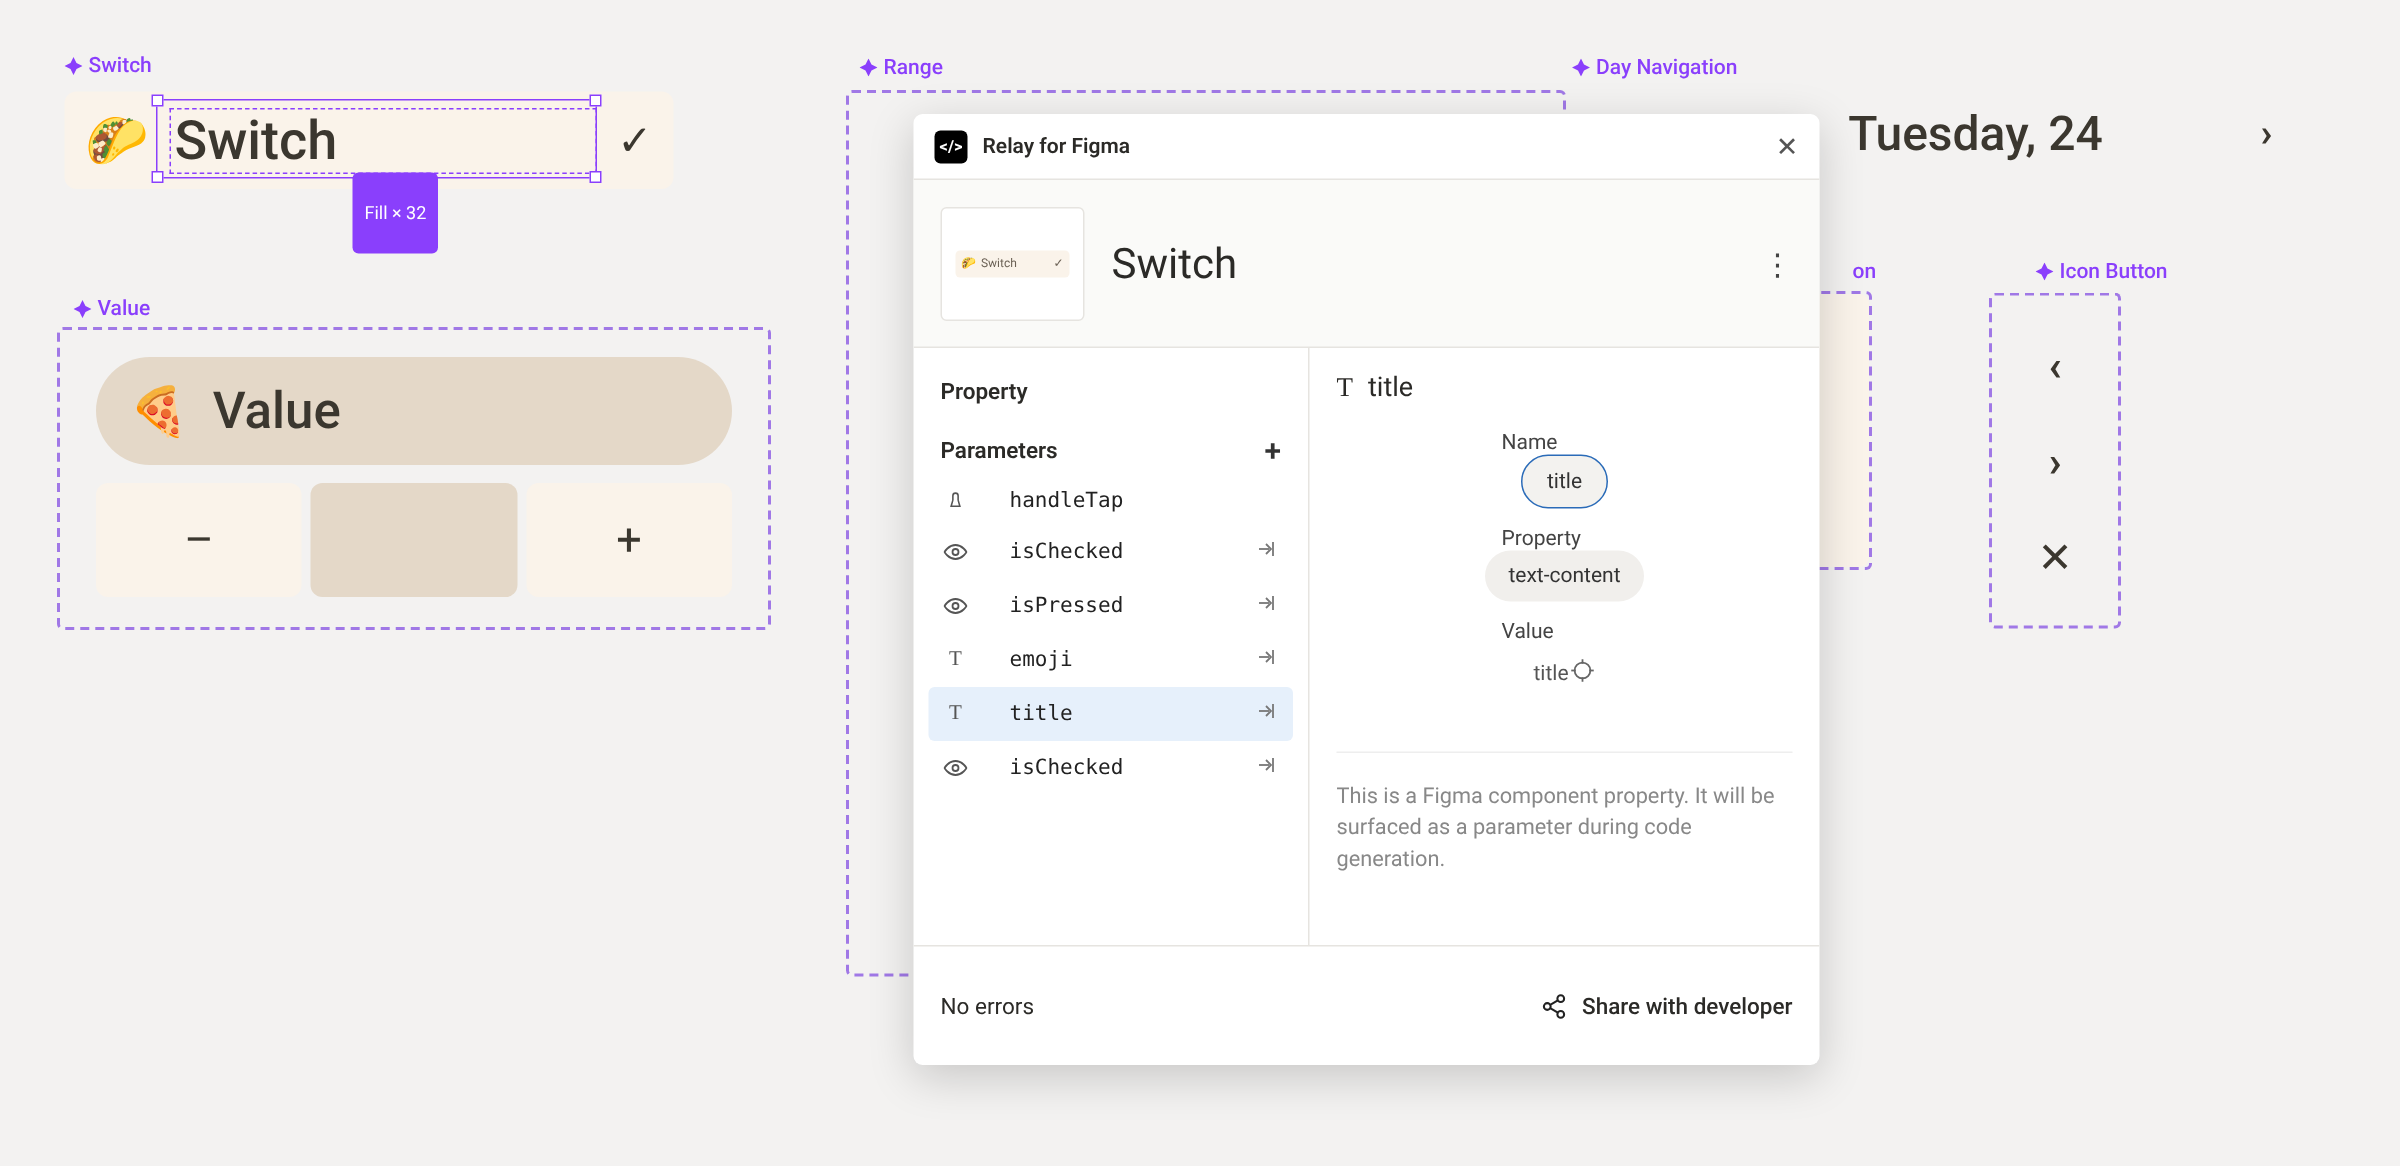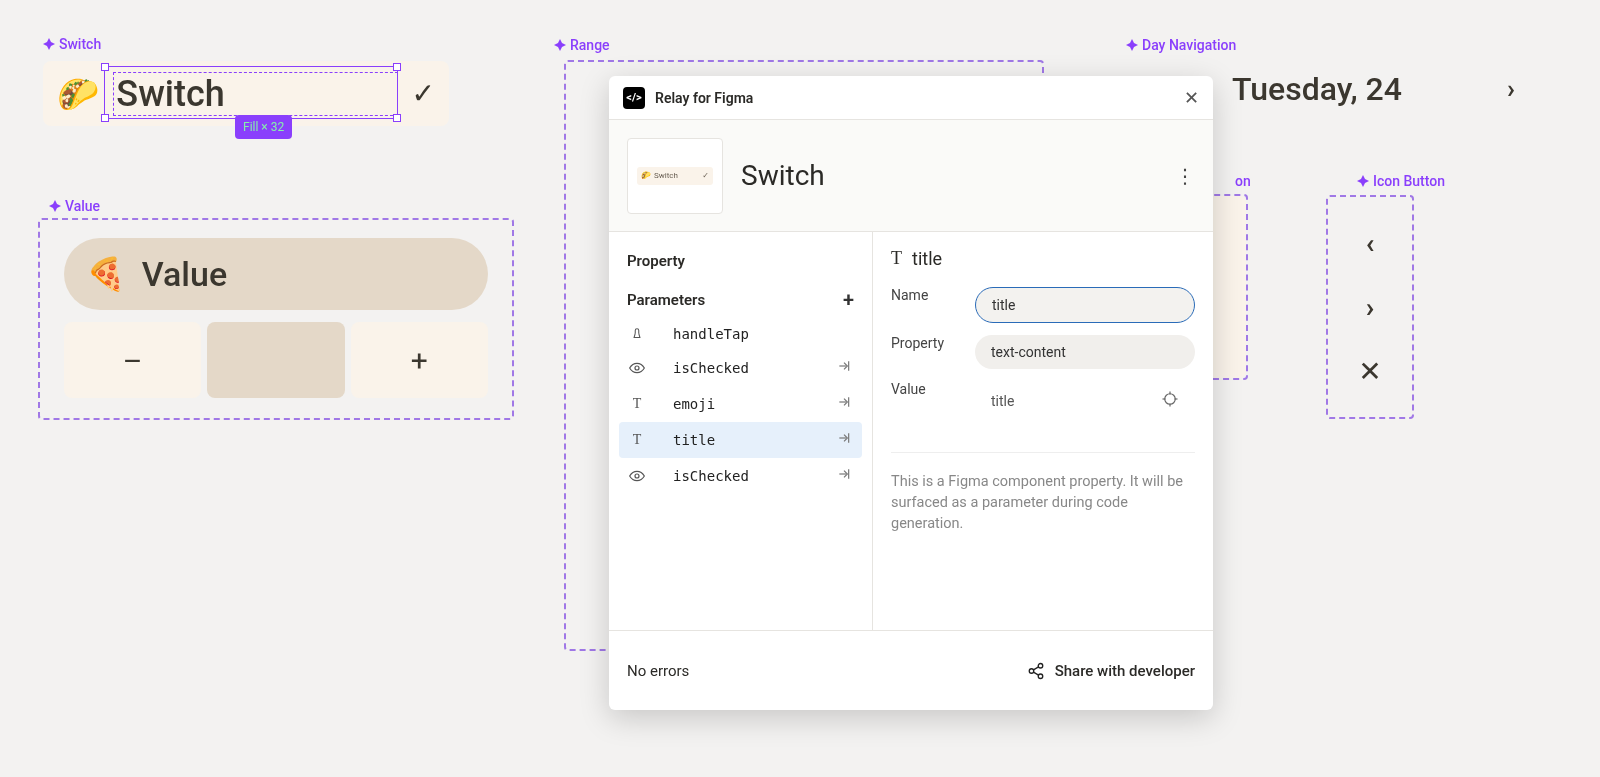--- a/index.html
+++ b/index.html
@@ -61,23 +61,23 @@
   }
   .switch-sel-outer .sel-handle.tl { left:-4px; top:-4px; }
   .switch-sel-outer .sel-handle.tr { right:-4px; top:-4px; }
   .switch-sel-outer .sel-handle.bl { left:-4px; bottom:-4px; }
   .switch-sel-outer .sel-handle.br { right:-4px; bottom:-4px; }
   .switch-check { font-size: 28px; color: #3b372f; }
   .fill-badge {
     position: absolute;
     left: 235px; top: 115px;
     background: #8a3ffc;
-    color: #86efac;
+    color: #ffffff;
     font-size: 12px;
-    padding: 5px 8px;
+    padding: 20px 8px;
     border-radius: 4px;
   }
 
   
   .value-shell {
     position: absolute;
     left: 38px; top: 218px;
     width: 476px;
     height: 202px;
     border: 2px dashed #a078e6;
@@ -254,21 +254,21 @@
     border-radius: 4px;
   }
   .param-row.selected { background: #e6f0fb; }
   .param-ic { width: 16px; display: flex; justify-content: center; color: #555; }
   .param-name { flex: 1; }
   .param-arrow { color: #777; font-size: 15px; }
 
   .relay-right { flex: 1; padding: 16px 18px; display:flex; flex-direction:column; }
   .rr-title-row { display: flex; align-items: center; gap: 10px; font-size: 18px; margin-bottom: 18px; }
   .rr-title-row .ic { font-family: serif; font-size: 18px; }
-  .field-row { display: flex; align-items: flex-start; margin-bottom: 12px; }
+  .field-row { display: flex; align-items: center; margin-bottom: 12px; flex-direction: column; }
   .field-label { width: 84px; font-size: 14px; color: #444; }
   .field-pill {
     flex: 1;
     background: #f1efec;
     border-radius: 999px;
     padding: 9px 16px;
     font-size: 14px;
     color: #333;
   }
   .field-pill.active { border: 1.5px solid #2a6bb8; background: #f3f2ef; }
@@ -295,27 +295,27 @@
       <path d="M6 0l2 4 4 2-4 2-2 4-2-4-4-2 4-2z"></path>
     </svg>
   <span>Switch</span>
 </div>
 <div class="comp-label" style="left:49px; top:198px;">
   <svg viewBox="0 0 12 12" fill="#8a3ffc">
       <path d="M6 0l2 4 4 2-4 2-2 4-2-4-4-2 4-2z"></path>
     </svg>
   <span>Value</span>
 </div>
-<div class="comp-label" style="left:554px; top:37px;align-items:center;">
+<div class="comp-label" style="left:573px; top:37px;align-items:center;">
   <svg viewBox="0 0 12 12" fill="#8a3ffc">
       <path d="M6 0l2 4 4 2-4 2-2 4-2-4-4-2 4-2z"></path>
     </svg>
   <span>Range</span>
 </div>
-<div class="comp-label" style="left:1126px; top:37px;justify-content:center;">
+<div class="comp-label" style="left:1048px; top:37px;justify-content:center;">
   <svg viewBox="0 0 12 12" fill="#8a3ffc">
       <path d="M6 0l2 4 4 2-4 2-2 4-2-4-4-2 4-2z"></path>
     </svg>
   <span>Day Navigation</span>
 </div>
 <div class="comp-label" style="left:1235px; top:173px;">
   <span>on</span>
 </div>
 <div class="comp-label" style="left:1357px; top:173px;">
   <svg viewBox="0 0 12 12" fill="#8a3ffc">
@@ -403,20 +403,34 @@
             <span class="param-name">handleTap</span>
           </div>
           <div class="param-row">
             <span class="param-ic">
               <svg width="16" height="16" viewBox="0 0 24 24" fill="none" stroke="#555" stroke-width="1.8">
                 <path d="M1 12s4-7 11-7 11 7 11 7-4 7-11 7S1 12 1 12z"></path>
                 <circle cx="12" cy="12" r="3"></circle>
               </svg>
             </span>
             <span class="param-name">isChecked</span>
+            <span class="param-arrow"><svg width="16" height="16" viewBox="0 0 24 24" fill="none" stroke="#777" stroke-width="1.8">
+                <path d="M5 12h10"></path>
+                <path d="M12 7l5 5-5 5"></path>
+                <path d="M19 5v14"></path>
+              </svg></span>
+          </div>
+          <div class="param-row">
+            <span class="param-ic">
+              <svg width="16" height="16" viewBox="0 0 24 24" fill="none" stroke="#555" stroke-width="1.8">
+                <path d="M1 12s4-7 11-7 11 7 11 7-4 7-11 7S1 12 1 12z"></path>
+                <circle cx="12" cy="12" r="3"></circle>
+              </svg>
+            </span>
+            <span class="param-name">isPressed</span>
             <span class="param-arrow"><svg width="16" height="16" viewBox="0 0 24 24" fill="none" stroke="#777" stroke-width="1.8">
                 <path d="M5 12h10"></path>
                 <path d="M12 7l5 5-5 5"></path>
                 <path d="M19 5v14"></path>
               </svg></span>
           </div>
           <div class="param-row">
             <span class="param-ic">
               <span style="font-family:serif;font-size:14px;">T</span>
             </span>

